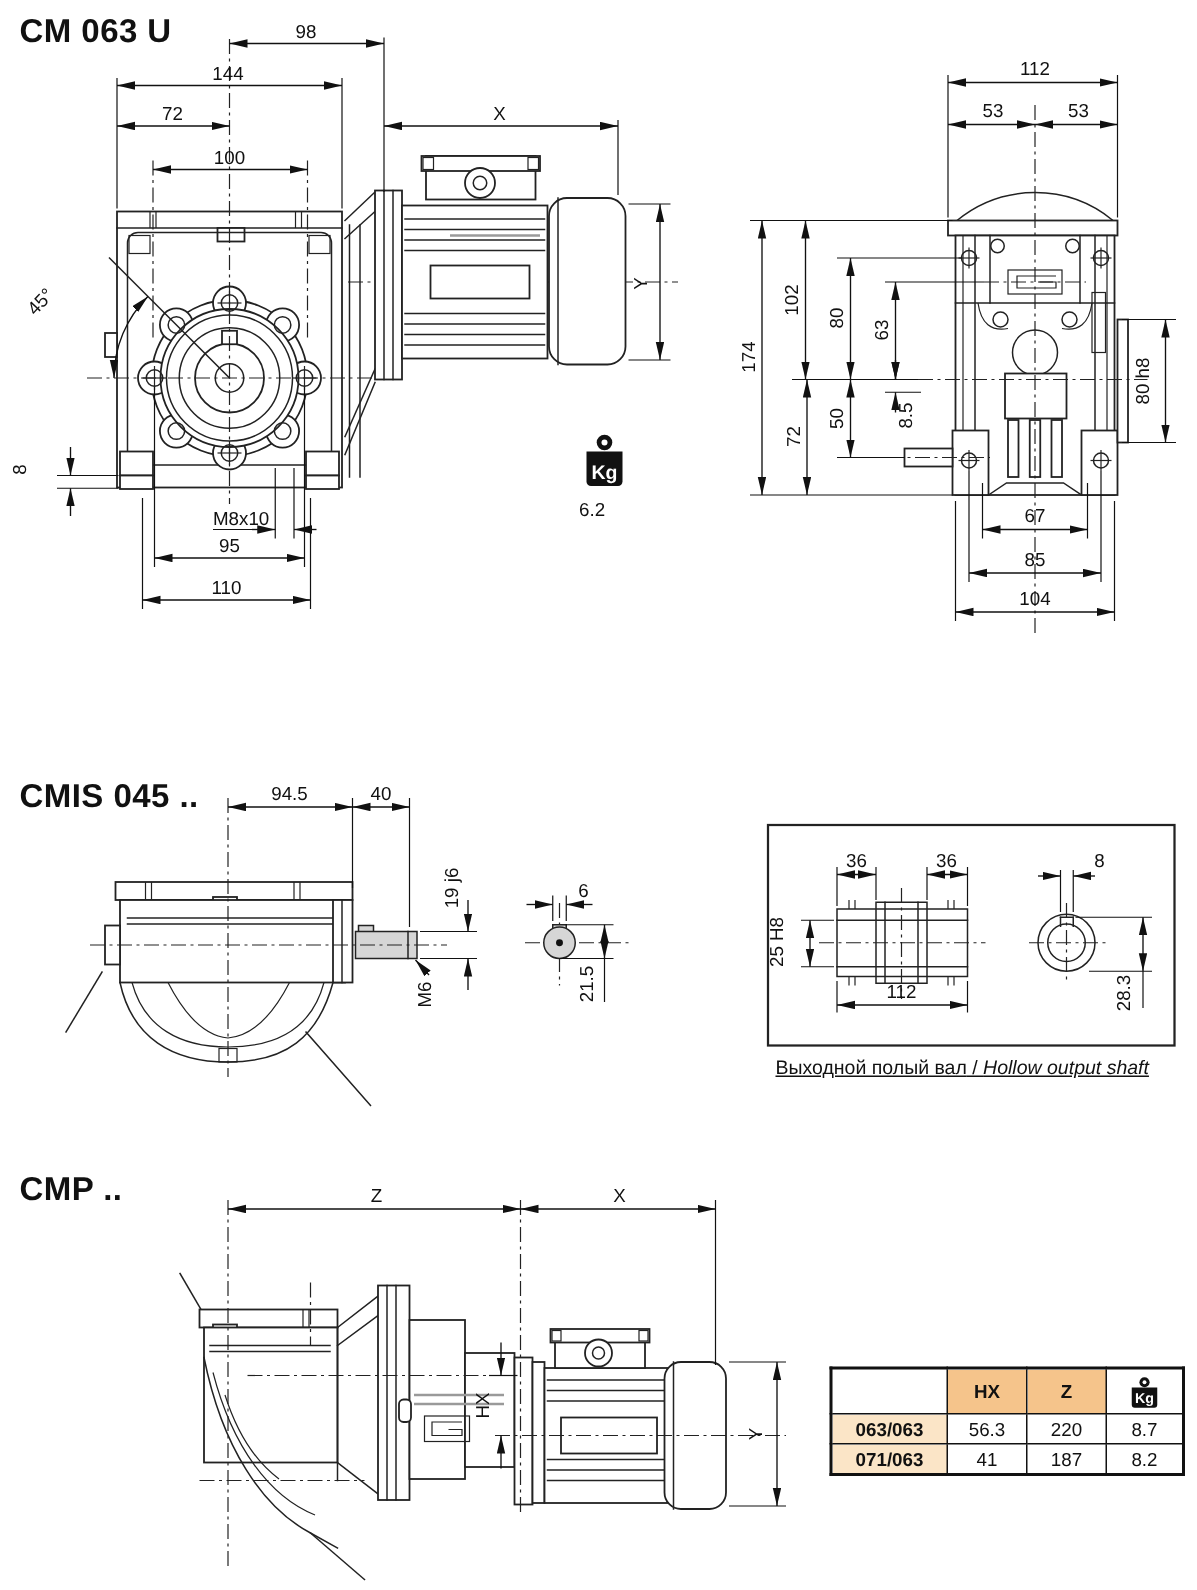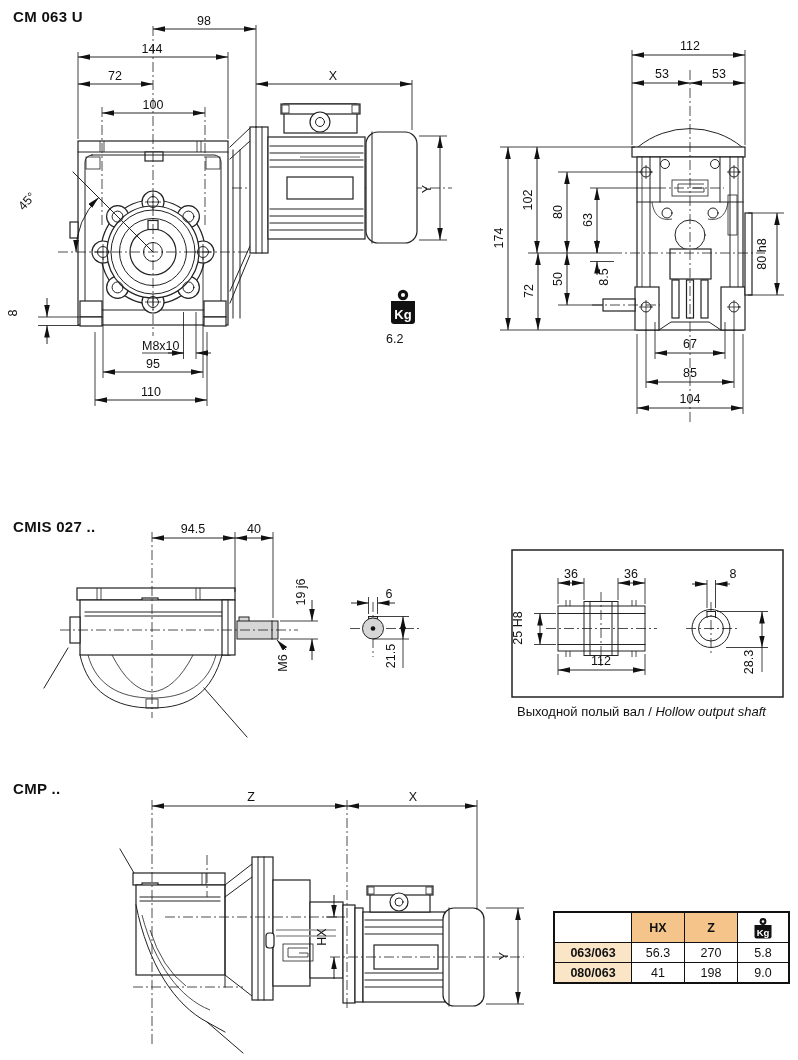--- a/index.html
+++ b/index.html
@@ -1,18 +1,18 @@
 <!DOCTYPE html>
 <html><head>
 <meta charset="utf-8">
 <style>
   html,body{margin:0;padding:0;background:#fff;}
   body{width:798px;height:1060px;position:relative;font-family:"Liberation Sans",sans-serif;color:#111;}
   .abs{position:absolute;}
-  .sec-title{font-size:15px;font-weight:bold;letter-spacing:.3px;color:#111;white-space:nowrap;}
+  .sec-title{font-size:22px;font-weight:bold;letter-spacing:.3px;color:#111;white-space:nowrap;}
   #dwg{position:absolute;left:0;top:0;}
   
   .ln{stroke:#222;stroke-width:1;fill:none;stroke-linecap:square;}
   .lt{stroke:#222;stroke-width:.8;fill:none;}
   .fw{fill:#fff;stroke:#222;stroke-width:1.2;}
   .fg{fill:#d6d6d6;stroke:#222;stroke-width:1;}
   .gray{stroke:#9a9a9a;stroke-width:1.6;fill:none;}
   .cl{stroke:#222;stroke-width:.8;fill:none;stroke-dasharray:10 3 2 3;}
   .dim{stroke:#111;stroke-width:.9;fill:none;}
   .ext{stroke:#111;stroke-width:.8;fill:none;}
@@ -28,21 +28,21 @@
   #cmp-table{border:2px solid #111;}
   #cmp-table th{height:29px;}
   #cmp-table th.oh{background:#F5C48B;font-weight:bold;}
   #cmp-table td.mdl{background:#FBE5C7;font-weight:bold;}
   #cmp-table td{background:#fff;font-weight:normal;}
 </style>
 </head>
 <body>
 
 <div class="abs sec-title" style="left:13px;top:8px;">CM 063 U</div>
-<div class="abs sec-title" style="left:13px;top:518px;">CMIS 027 ..</div>
+<div class="abs sec-title" style="left:13px;top:518px;">CMIS 045 ..</div>
 <div class="abs sec-title" style="left:13px;top:780px;text-align:right;">CMP ..</div>
 
 <svg id="dwg" width="798" height="1060" viewBox="0 0 798 1060">
   <defs>
     <marker id="ar" orient="auto-start-reverse" markerUnits="userSpaceOnUse" markerWidth="13" markerHeight="7" refX="12" refY="2.8">
       <path d="M0,0 L12,2.8 L0,5.6 Z" fill="#111"></path>
     </marker>
   </defs>
 
   <g>
@@ -462,21 +462,21 @@
 <div class="abs" style="left:386px;top:288px;width:34px;">
   <svg width="34" height="40" viewBox="0 0 34 40">
     <circle cx="17" cy="7" r="5.2" fill="#111"></circle>
     <circle cx="17" cy="7" r="2" fill="#fff"></circle>
     <path d="M5,13 h24 v20 a3,3 0 0 1 -3,3 h-18 a3,3 0 0 1 -3,-3 z" fill="#111"></path>
     <text x="17" y="31" text-anchor="middle" font-size="13" font-weight="bold" fill="#fff" font-family="Liberation Sans, sans-serif">Kg</text>
   </svg>
   <div class="kgval">6.2</div>
 </div>
 
-<div id="hollow-caption" class="abs" style="left:517px;top:704px;">
+<div id="hollow-caption" class="abs" style="left:517px;top:704px;text-decoration:underline;">
   <span>Выходной полый вал</span><span> / </span><span class="it">Hollow output shaft</span>
 </div>
 
 <table id="cmp-table" class="abs" style="left:553px;top:911px;width:230px;">
   <tbody>
       <tr>
     <th style="width:76px;background:#fff;"></th>
     <th class="oh" style="width:52px;">HX</th>
     <th class="oh" style="width:52px;">Z</th>
     <th style="width:50px;background:#fff;">
@@ -484,23 +484,23 @@
         <circle cx="13" cy="4.5" r="3.4" fill="#111"></circle>
         <circle cx="13" cy="4.5" r="1.3" fill="#fff"></circle>
         <path d="M4.5,8 h17 v11.5 a2,2 0 0 1 -2,2 h-13 a2,2 0 0 1 -2,-2 z" fill="#111"></path>
         <text x="13" y="18.5" text-anchor="middle" font-size="9.5" font-weight="bold" fill="#fff" font-family="Liberation Sans, sans-serif">Kg</text>
       </svg>
     </th>
   </tr>
   <tr>
     <td class="mdl">063/063</td>
     <td>56.3</td>
-    <td>270</td>
-    <td>5.8</td>
+    <td>220</td>
+    <td>8.7</td>
   </tr>
   <tr>
-    <td class="mdl">080/063</td>
+    <td class="mdl">071/063</td>
     <td>41</td>
-    <td>198</td>
-    <td>9.0</td>
+    <td>187</td>
+    <td>8.2</td>
   </tr>
 </tbody>
   </table>
 
 </body></html>

